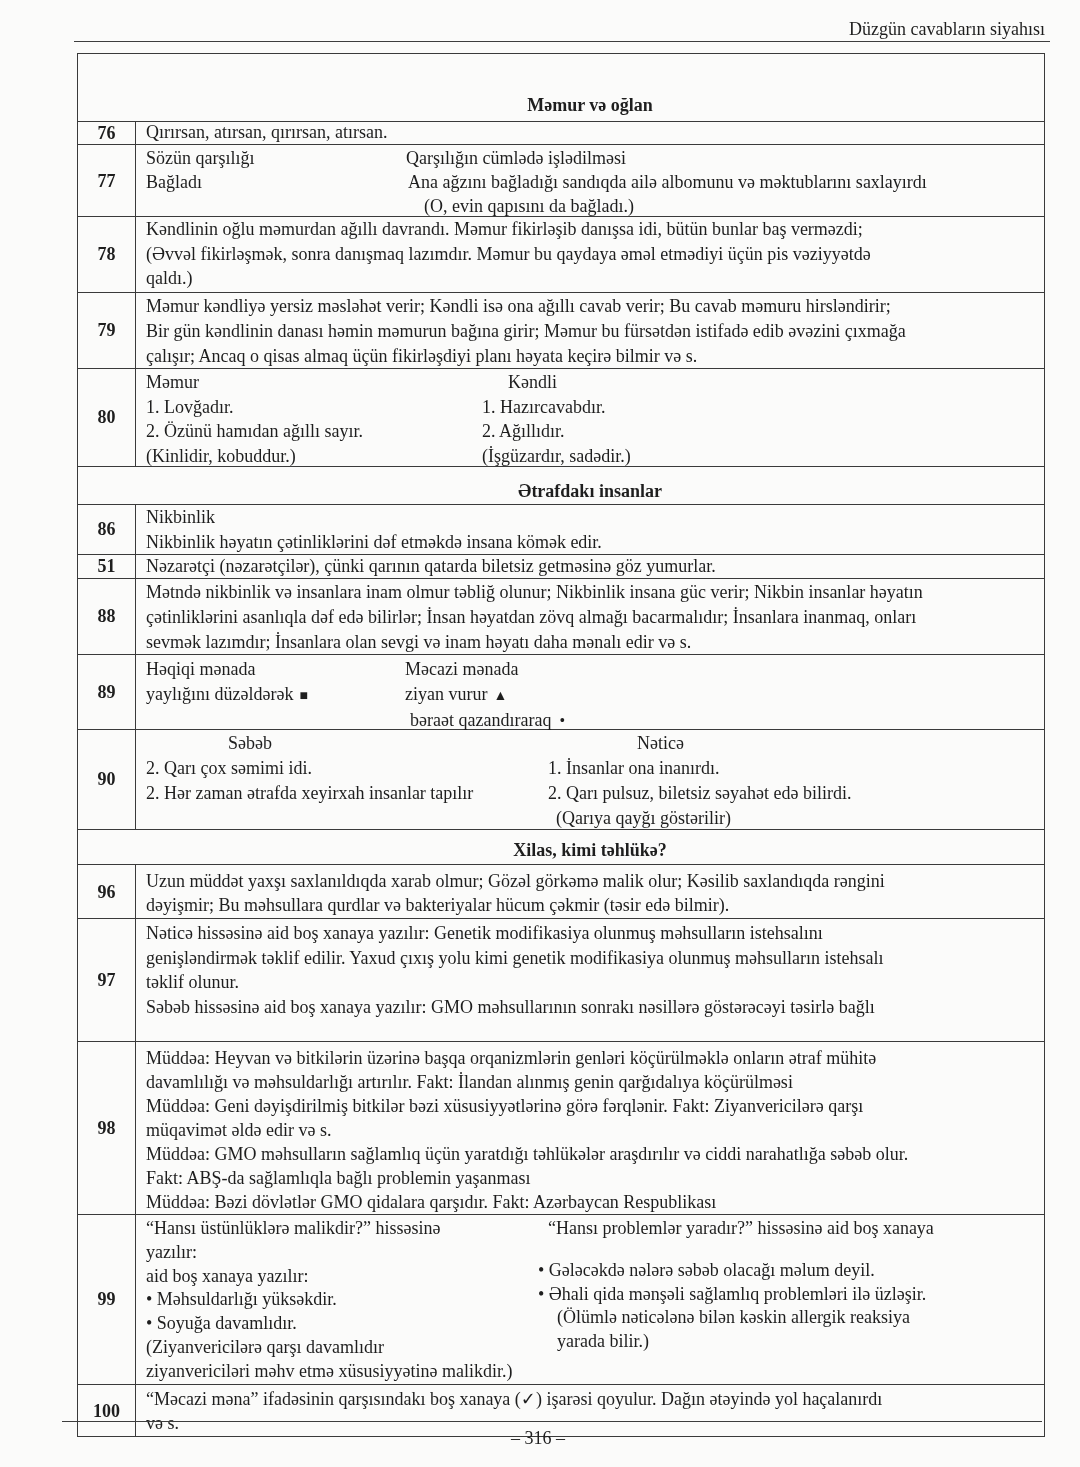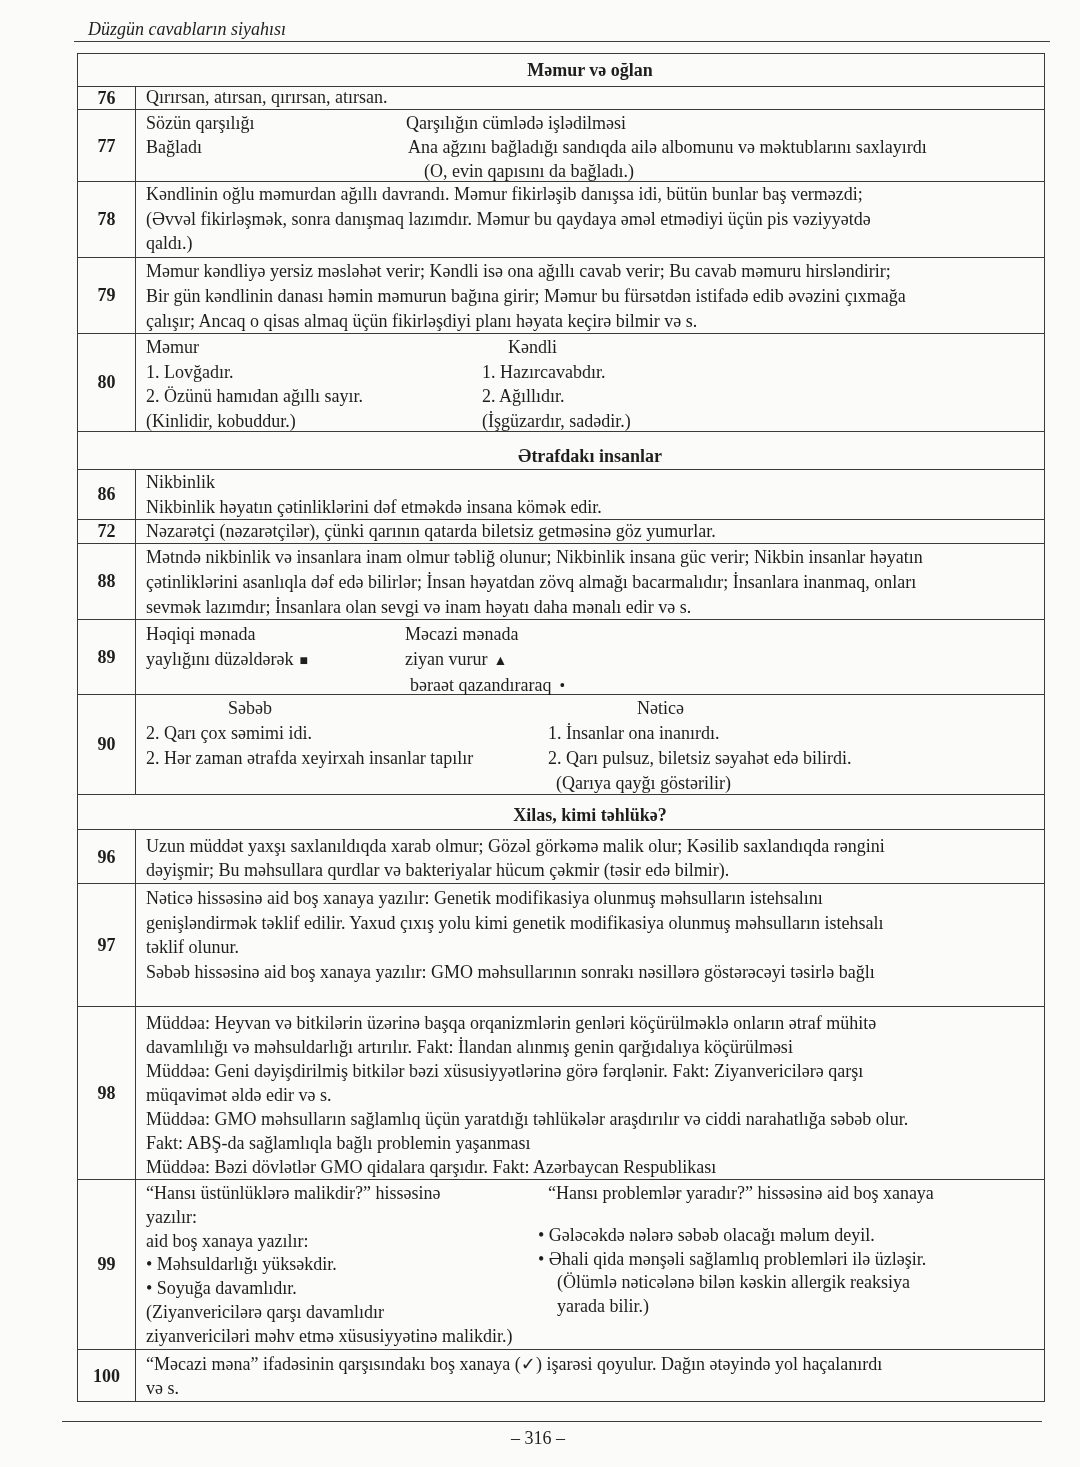--- a/index.html
+++ b/index.html
@@ -1,30 +1,30 @@
 <!DOCTYPE html>
 <html><head>
 <meta charset="utf-8">
 <style>
   html, body { margin:0; padding:0; }
   body { width:1080px; height:1467px; background:#fbfbfa; overflow:hidden; }
   .page { position:relative; width:1080px; height:1467px; color:#1e1e1e;
           font-family:"Liberation Serif", "DejaVu Serif", serif; font-size:18px; }
-  .running-header { position:absolute; top:17px; left:88px; width:968px; text-align:left;
-                    font-style:italic; font-size:18px; line-height:24px; }
+  .running-header { position:absolute; top:17px; left:77px; width:968px; text-align:right;
+                    font-size:18px; line-height:24px; }
   .rule { position:absolute; border-top:1.5px solid #3d3d3d; height:0; }
   .top-rule { top:41px; left:74px; width:976px; }
   .bottom-rule { top:1421px; left:62px; width:980px; }
   .page-number { position:absolute; top:1426px; left:438px; width:200px; text-align:center;
                  font-size:18px; line-height:24px; }
 
   .answer-table { position:absolute; top:53px; left:77px; width:968px; box-sizing:border-box;
                   border:1.5px solid #3a3a3a; background:transparent; }
   .row { display:flex; box-sizing:border-box; border-top:1.2px solid #3a3a3a; line-height:24px; }
-  .row.first { border-top:none; }
+  .row.first { border-top:none;margin-top:35px; }
   .num { width:58px; flex:none; box-sizing:border-box; border-right:1.2px solid #3a3a3a;
          display:flex; align-items:center; justify-content:center; font-weight:bold; }
   .cell { flex:1; position:relative; box-sizing:border-box; padding-left:10px;
           padding-top:var(--pt, 0px); white-space:nowrap; }
   .section { width:100%; display:flex; align-items:flex-end; justify-content:center;
              box-sizing:border-box; padding-left:58px; padding-bottom:var(--pb, 3px);
              font-weight:bold; }
   .col { position:absolute; top:var(--pt, 0px); white-space:nowrap; }
   .ln { display:block; min-height:1em; }
   .it { }
@@ -109,21 +109,21 @@
 
     <div class="row" style="height:50px; line-height:25px">
       <div class="num">86</div>
       <div class="cell" style="--pt:0px">
         <span class="ln">Nikbinlik</span>
         <span class="ln">Nikbinlik həyatın çətinliklərini dəf etməkdə insana kömək edir.</span>
       </div>
     </div>
 
     <div class="row" style="height:24px; line-height:23px">
-      <div class="num">72</div>
+      <div class="num">51</div>
       <div class="cell" style="--pt:0px">
         <span class="ln">Nəzarətçi (nəzarətçilər), çünki qarının qatarda biletsiz getməsinə göz yumurlar.</span>
       </div>
     </div>
 
     <div class="row" style="height:76px; line-height:25px">
       <div class="num">88</div>
       <div class="cell" style="--pt:1px">
         <span class="ln">Mətndə nikbinlik və insanlara inam olmur təbliğ olunur; Nikbinlik insana güc verir; Nikbin insanlar həyatın</span>
         <span class="ln">çətinliklərini asanlıqla dəf edə bilirlər; İnsan həyatdan zövq almağı bacarmalıdır; İnsanlara inanmaq, onları</span>

